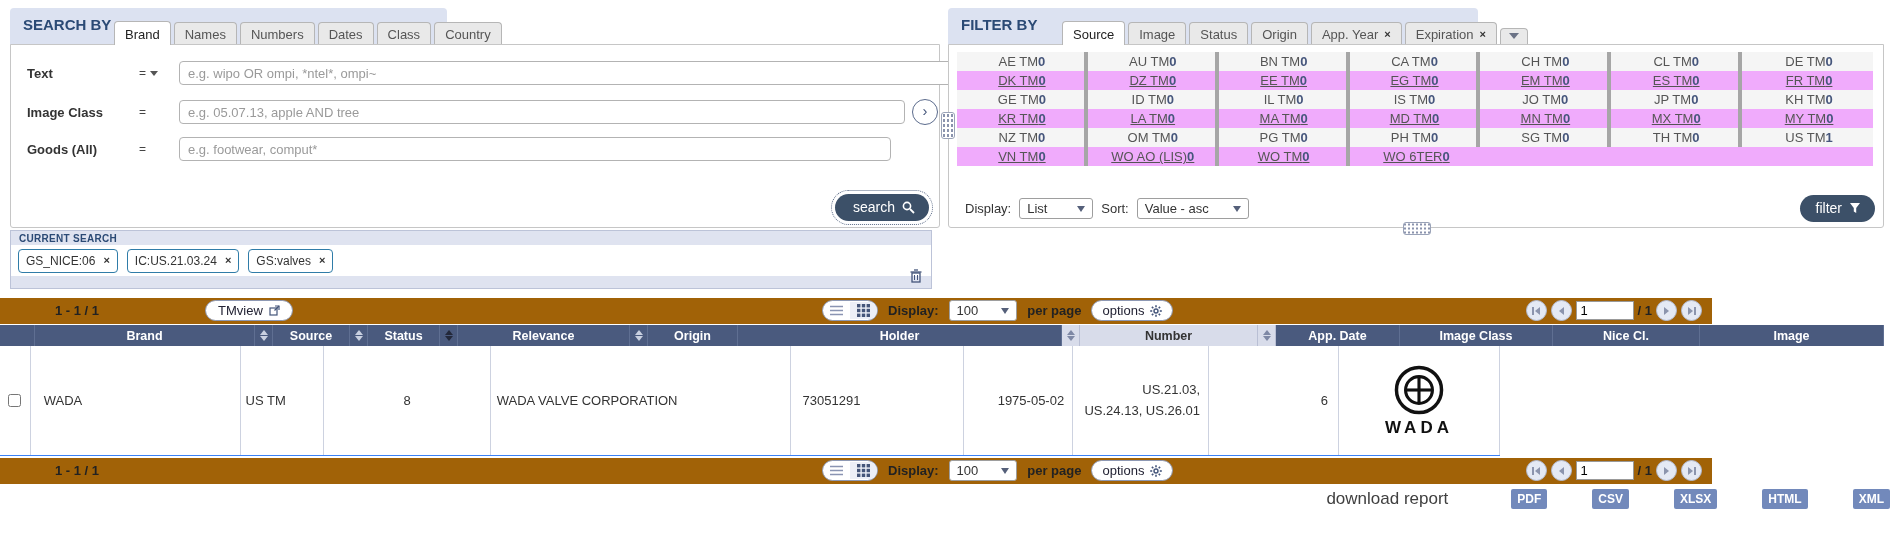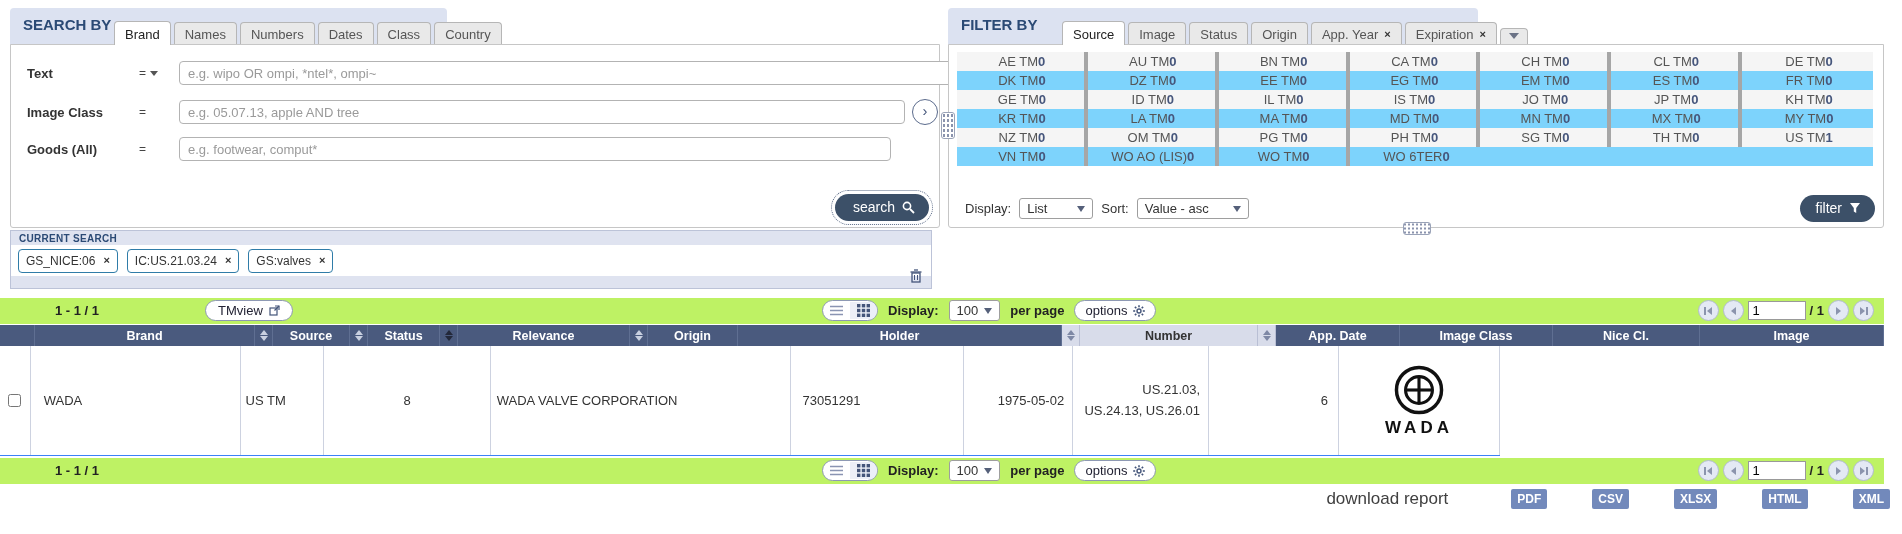--- a/index.html
+++ b/index.html
@@ -40,24 +40,24 @@
               display:flex; align-items:center; gap:7px; font-family:"Liberation Sans",sans-serif; }
   .search-btn { position:absolute; right:10px; bottom:6px; padding:5px 14px 6px 18px; outline:1px dotted #5a6a86; outline-offset:3px; }
   .filter-btn { position:absolute; right:8px; bottom:5px; padding:5px 14px 6px 16px; }
 
   
   .counts-grid { position:absolute; left:8px; right:10px; top:7px; display:grid; grid-template-columns:repeat(7,1fr); }
   .count-cell { height:19px; display:flex; justify-content:center; align-items:center; padding:0 7px 0 10px;
                 font-size:13px; color:#555; cursor:pointer; }
   .count-cell.bar { border-right:4px solid #a6a6a6; }
   .count-cell.even { background:#f5f5f5; }
-  .count-cell.odd { background:#7dd3fc; }
+  .count-cell.odd { background:#f0abfc;text-decoration:underline; }
   .count-val { font-weight:bold; color:#46567c; }
   .filter-foot { position:absolute; left:16px; bottom:8px; display:flex; align-items:center; gap:8px; font-size:13px; color:#333; }
-  .select { display:inline-flex; align-items:center; justify-content:space-between; gap:6px; border:1px solid #9e9e9e;
+  .select { display:inline-flex; align-items:center; justify-content:space-between; gap:23px; border:1px solid #9e9e9e;
             border-radius:3px; background:#fff; padding:2px 7px; font-size:13px; color:#333; cursor:pointer; }
   .sel-caret { width:0;height:0;border-left:4px solid transparent;border-right:4px solid transparent;border-top:6px solid #55607a; }
 
   
   .v-grip { position:absolute; left:941px; top:112px; width:14px; height:27px; background:#fff; border:1px solid #9aa3b8;
             border-radius:3px; z-index:4; cursor:col-resize;
             background-image:radial-gradient(#8a93ad 1px, transparent 1.4px); background-size:4px 5px;
             background-position:center; background-repeat:repeat; background-origin:content-box; padding:5px 3px; }
   .h-grip { position:absolute; left:1403px; top:222px; width:28px; height:13px; background:#fff; border:1px solid #9aa3b8;
             border-radius:3px; z-index:4; cursor:row-resize;
@@ -67,21 +67,21 @@
   
   .current-search { position:absolute; left:10px; top:230px; width:922px; height:59px; background:#dfe3f0; border:1px solid #bcc3d8; }
   .cs-title { position:absolute; left:8px; top:2px; font-size:10px; font-weight:bold; color:#2b4a75; letter-spacing:.3px; }
   .cs-strip { position:absolute; left:0; top:14px; right:0; height:31px; background:#fff; display:flex; align-items:center; padding-left:7px; }
   .chip { display:inline-flex; align-items:center; gap:8px; border:1px solid #2f7ca8; border-radius:4px; background:#fff;
           padding:4px 7px; font-size:12px; color:#333; margin-right:9px; cursor:pointer; }
   .chip-close { font-weight:bold; font-size:11px; color:#333; cursor:pointer; line-height:1; }
   .trash { position:absolute; right:9px; bottom:1px; cursor:pointer; }
 
   
-  .toolbar { position:absolute; left:0; width:1884px; height:26px; background:#bef264; }
+  .toolbar { position:absolute; left:0; width:1712px; height:26px; background:#a16207; }
   .toolbar.top { top:298px; } .toolbar.bottom { top:458px; }
   .range { position:absolute; left:55px; top:5px; font-size:13px; font-weight:bold; color:#222; }
   .tmview-btn { position:absolute; left:205px; top:2px; display:flex; align-items:center; gap:6px; background:#fff;
                 border:1px solid #8e99b4; border-radius:11px; padding:2px 12px; font-size:13px; color:#223; cursor:pointer; }
   .center-group { position:absolute; left:822px; top:2px; display:flex; align-items:center; gap:10px; }
   .view-toggle { display:flex; align-items:center; background:#fff; border:1px solid #8e99b4; border-radius:11px; overflow:hidden; height:21px;}
   .vt-seg { padding:2px 7px; display:flex; align-items:center; cursor:pointer; }
   .vt-seg.active { background:#eceff7; }
   .disp-label { font-size:13px; font-weight:bold; color:#222; }
   .per-page { font-size:13px; font-weight:bold; color:#222; }

